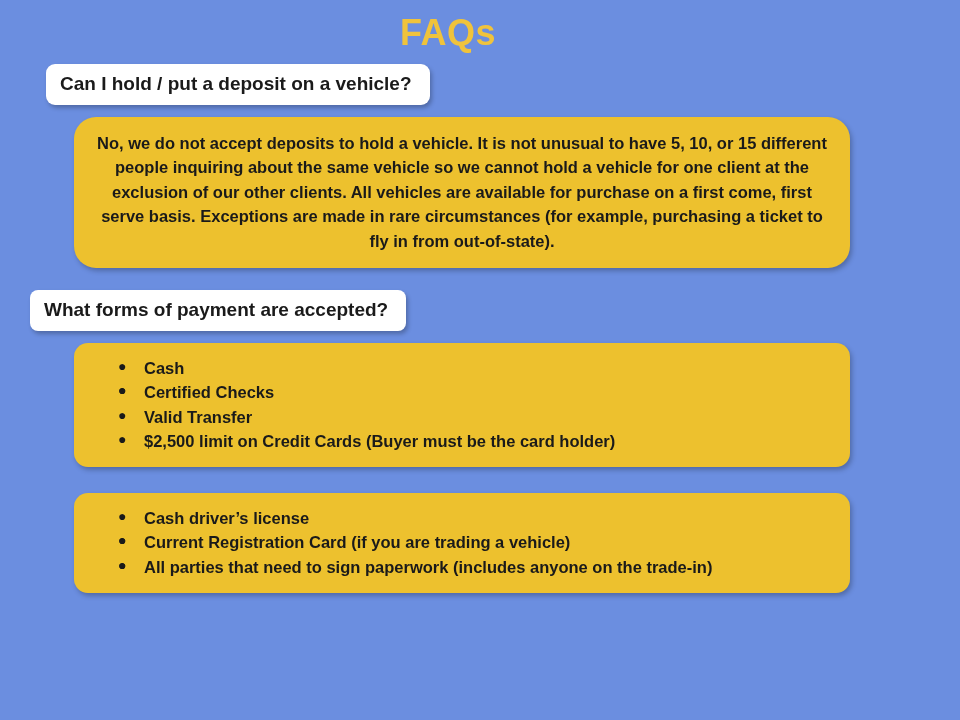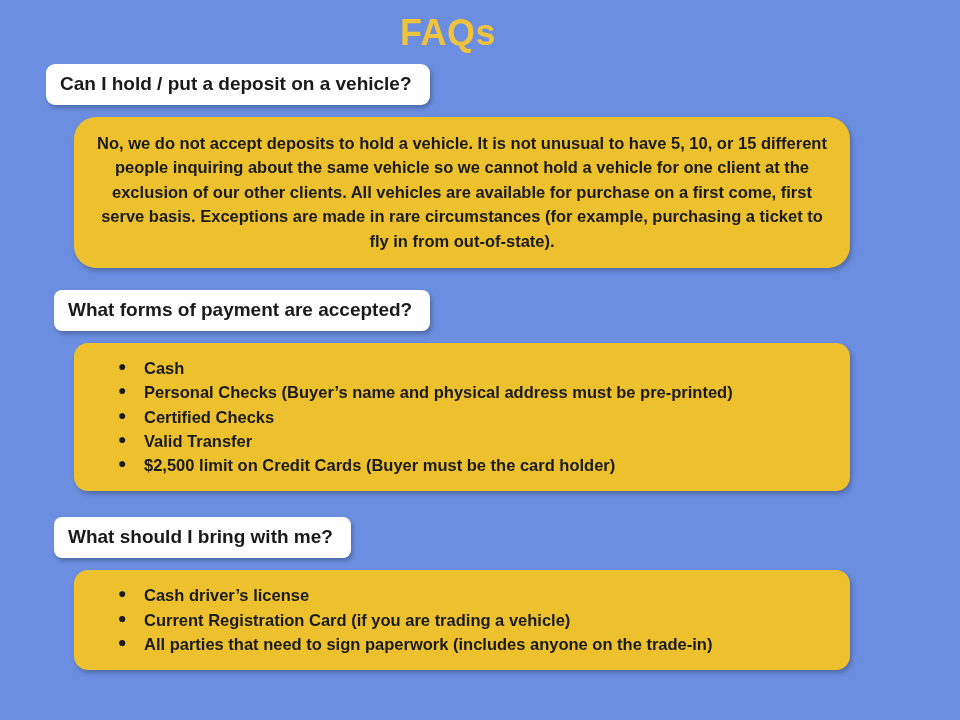--- a/index.html
+++ b/index.html
@@ -32,21 +32,21 @@
     margin-top: 10px;
   }
   .question {
     display: inline-block;
     background: #ffffff;
     color: #1a1a1a;
     font-size: 19px;
     font-weight: bold;
     border-radius: 8px;
     padding: 9px 18px 10px 14px;
-    margin-left: 54px;
+    margin-left: 30px;
     box-shadow: 2px 3px 4px rgba(0,0,0,0.25);
   }
   .answer {
     background: #edc12e;
     color: #1a1a1a;
     border-radius: 14px;
     margin: 11px 46px 0 74px;
     padding: 14px 22px 15px 22px;
     box-shadow: 2px 3px 5px rgba(0,0,0,0.25);
     font-size: 16.5px;
@@ -92,30 +92,29 @@
   <div class="qa-block block1">
     <div class="question">Can I hold / put a deposit on a vehicle?</div>
     <div class="answer paragraph">No, we do not accept deposits to hold a vehicle. It is not unusual to have 5, 10, or 15 different people inquiring about the same vehicle so we cannot hold a vehicle for one client at the exclusion of our other clients. All vehicles are available for purchase on a first come, first serve basis. Exceptions are made in rare circumstances (for example, purchasing a ticket to fly in from out-of-state).</div>
   </div>
 
   <div class="qa-block block2">
     <div class="question">What forms of payment are accepted?</div>
     <div class="answer">
       <ul>
         <li><span class="bullet">●</span><span>Cash</span></li>
-        <li><span class="bullet">●</span><span>Personal Checks (Buyer’s name and physical address must be pre-printed)</span></li>
+        <li><span class="bullet">●</span></li>
         <li><span class="bullet">●</span><span>Certified Checks</span></li>
         <li><span class="bullet">●</span><span>Valid Transfer</span></li>
         <li><span class="bullet">●</span><span>$2,500 limit on Credit Cards (Buyer must be the card holder)</span></li>
       </ul>
     </div>
   </div>
 
   <div class="qa-block block3">
-    <div class="question">What should I bring with me?</div>
     <div class="answer">
       <ul>
         <li><span class="bullet">●</span><span>Cash driver’s license</span></li>
         <li><span class="bullet">●</span></li>
         <li><span class="bullet">●</span><span>Current Registration Card (if you are trading a vehicle)</span></li>
         <li><span class="bullet">●</span></li>
         <li><span class="bullet">●</span><span>All parties that need to sign paperwork (includes anyone on the trade-in)</span></li>
       </ul>
     </div>
   </div>

